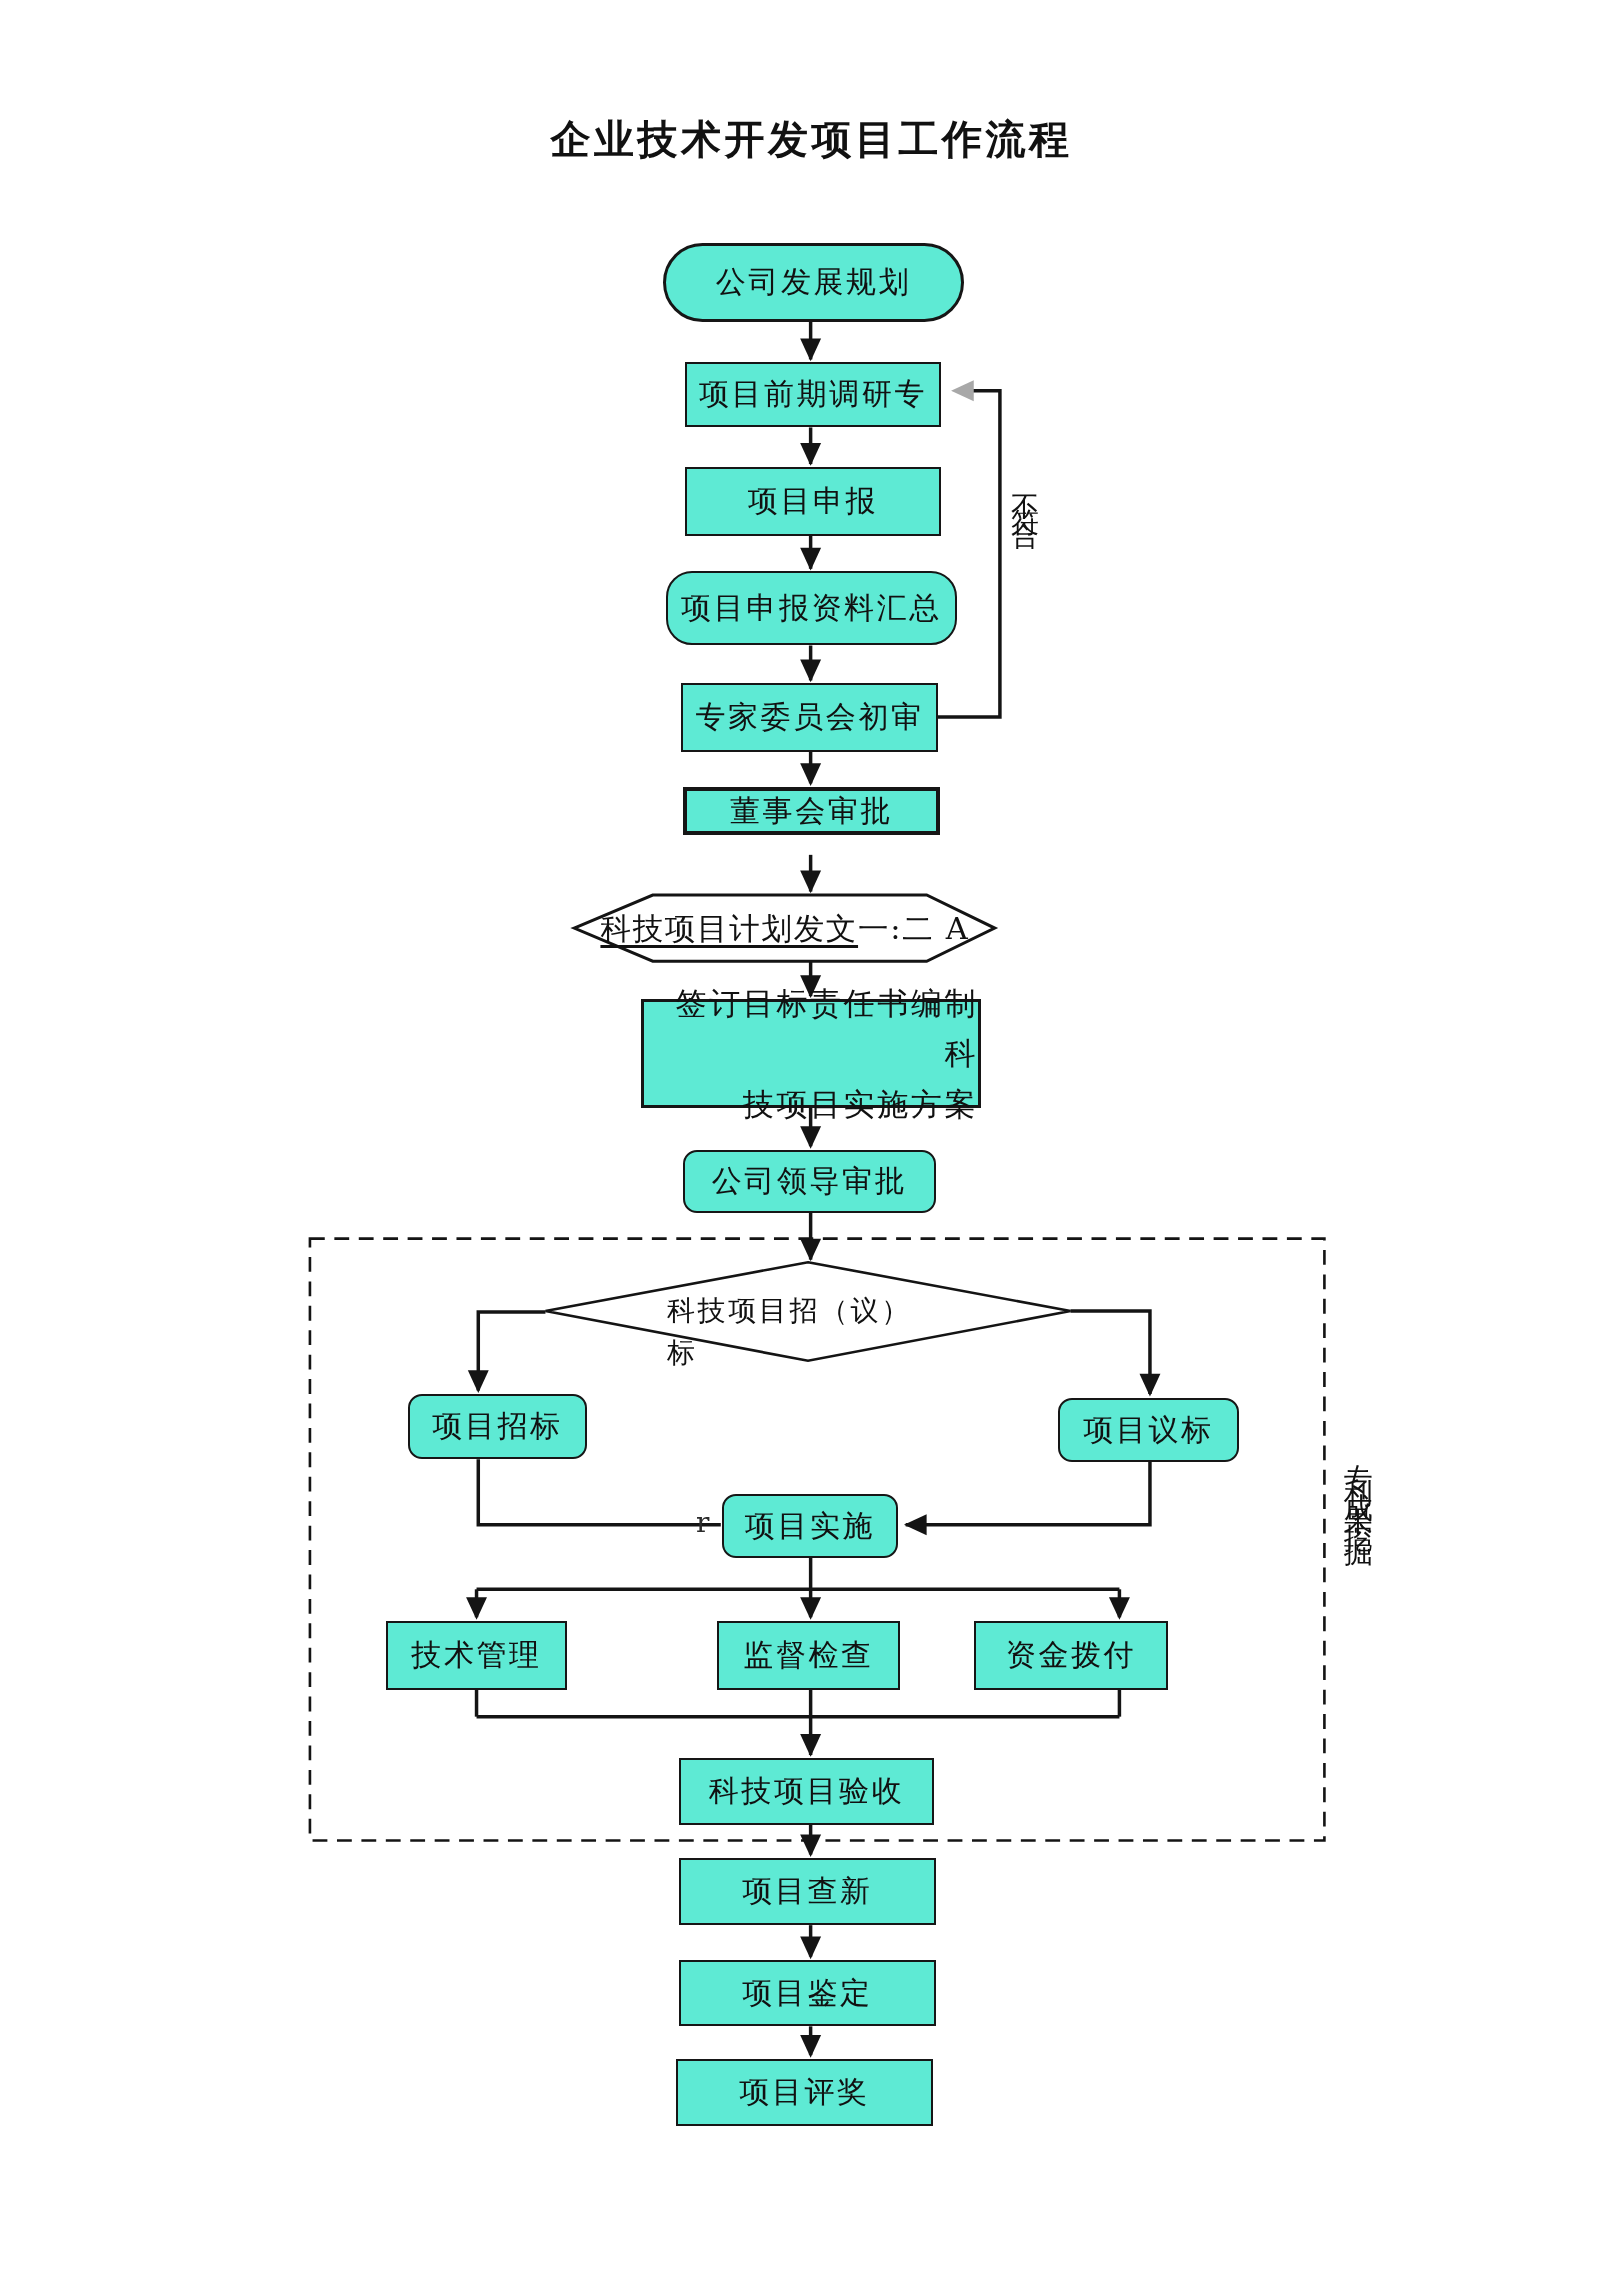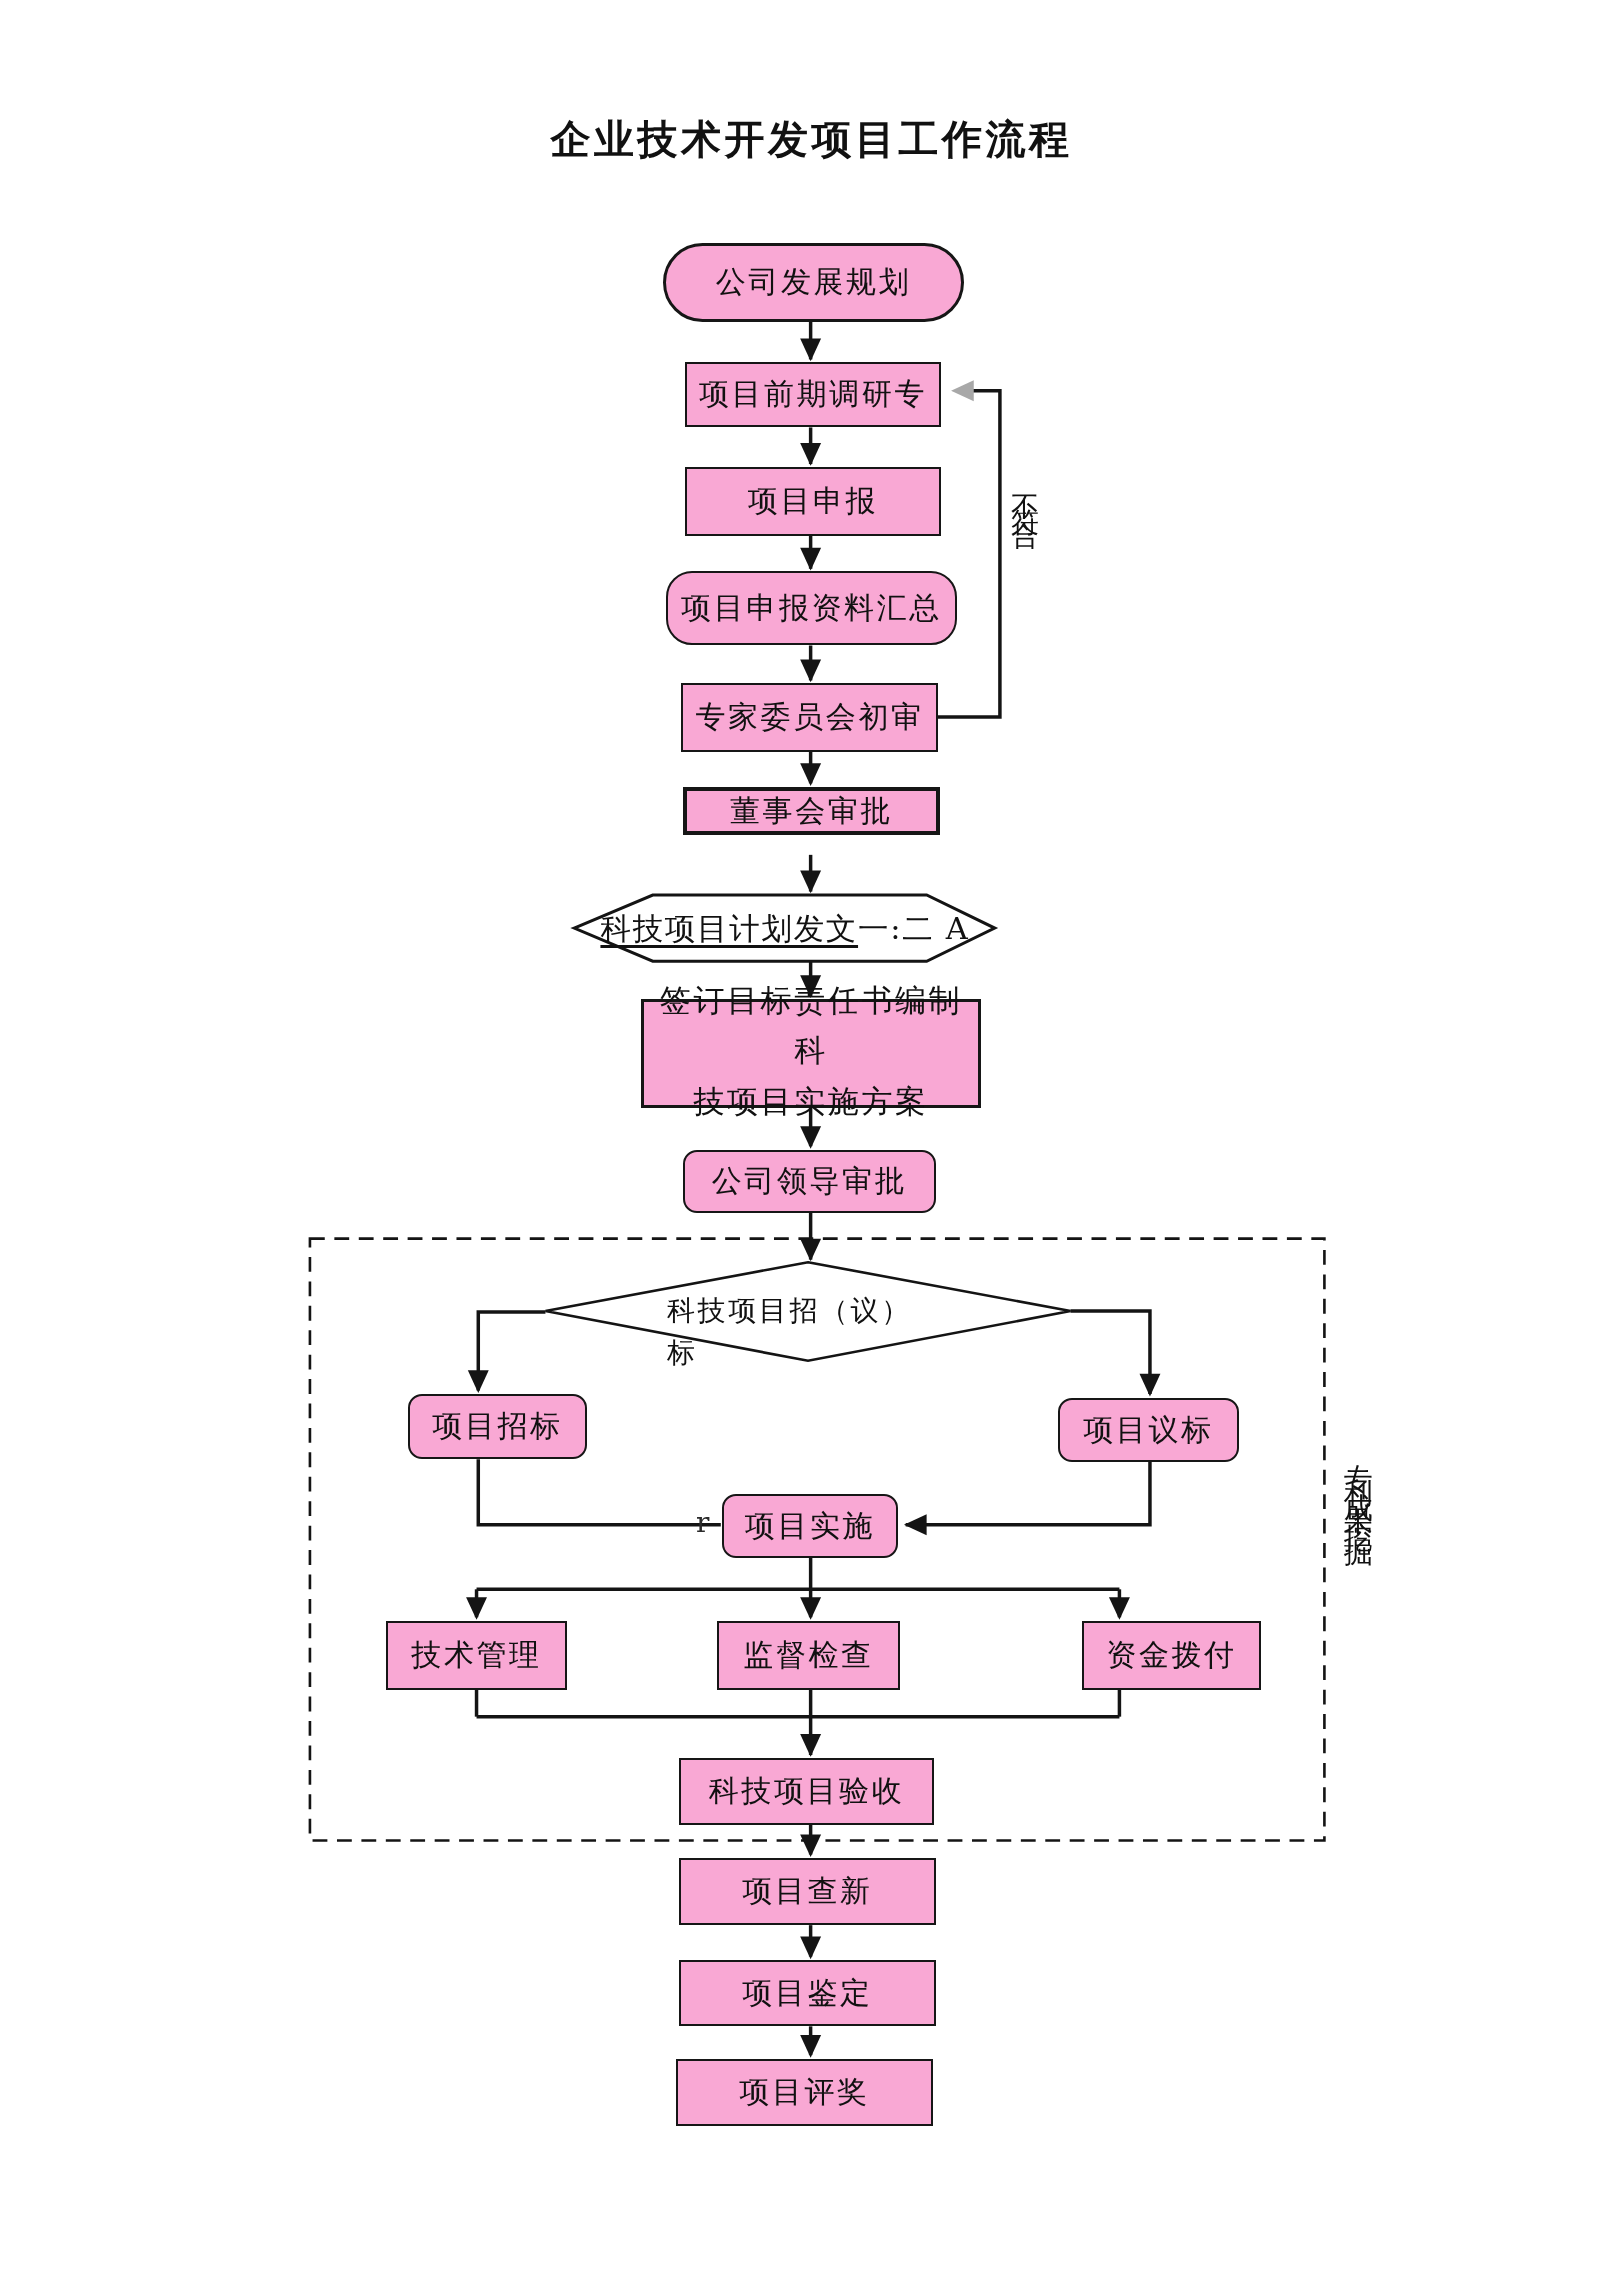--- a/index.html
+++ b/index.html
@@ -1,21 +1,21 @@
 <!DOCTYPE html>
 <html style="font-size:14px"><head>
 <meta charset="utf-8">
 <style>
   html,body{margin:0;padding:0;background:#ffffff;}
   #page{position:relative;width:1623px;height:2295px;background:#ffffff;overflow:hidden;
         font-family:"DejaVu Serif","Liberation Serif",serif;color:#111;}
   #wires{position:absolute;left:0;top:0;z-index:1;}
-  .node{position:absolute;box-sizing:border-box;border:2.6px solid #161616;background:#f9a8d4;
-        display:flex;align-items:center;justify-content:center;text-align:center;
-        font-size:30px;letter-spacing:2.6px;color:#111;z-index:2;font-family:Liberation Mono, monospace;}
+  .node{position:absolute;box-sizing:border-box;border:2.6px solid #161616;background:#5eead4;
+        display:flex;align-items:center;justify-content:center;text-align:right;
+        font-size:30px;letter-spacing:2.6px;color:#111;z-index:2;}
   .oval{border-radius:42px;border-width:3.5px;}
   .rounded{border-radius:14px;}
   .thick{border-width:4.4px;}
   .sign{border-width:3.5px;font-size:31px;line-height:1.62;}
   .sign span{display:block;}
   .freetext{position:absolute;z-index:3;color:#111;}
   .hexlabel{width:410px;text-align:center;font-size:30.5px;letter-spacing:1.7px;z-index:3;}
   .hexlabel .u{text-decoration:underline;text-underline-offset:6.1px;}
   .diamondlabel{font-size:28px;letter-spacing:2.6px;line-height:1.5;text-align:left;z-index:3;}
   .diamondlabel span{display:block;}
@@ -158,21 +158,21 @@
   </div>
 
   <div class="node" style="left:386px;top:1621px;width:181px;height:69px;">
     <span>技术管理</span>
   </div>
 
   <div class="node" style="left:717px;top:1621px;width:183px;height:69px;">
     <span>监督检查</span>
   </div>
 
-  <div class="node" style="left:1082px;top:1621px;width:179px;height:69px;">
+  <div class="node" style="left:974px;top:1621px;width:194px;height:69px;">
     <span>资金拨付</span>
   </div>
 
   <div class="node" style="left:679px;top:1758px;width:255px;height:67px;">
     <span>科技项目验收</span>
   </div>
 
   <div class="node" style="left:679px;top:1858px;width:257px;height:67px;">
     <span>项目查新</span>
   </div>

